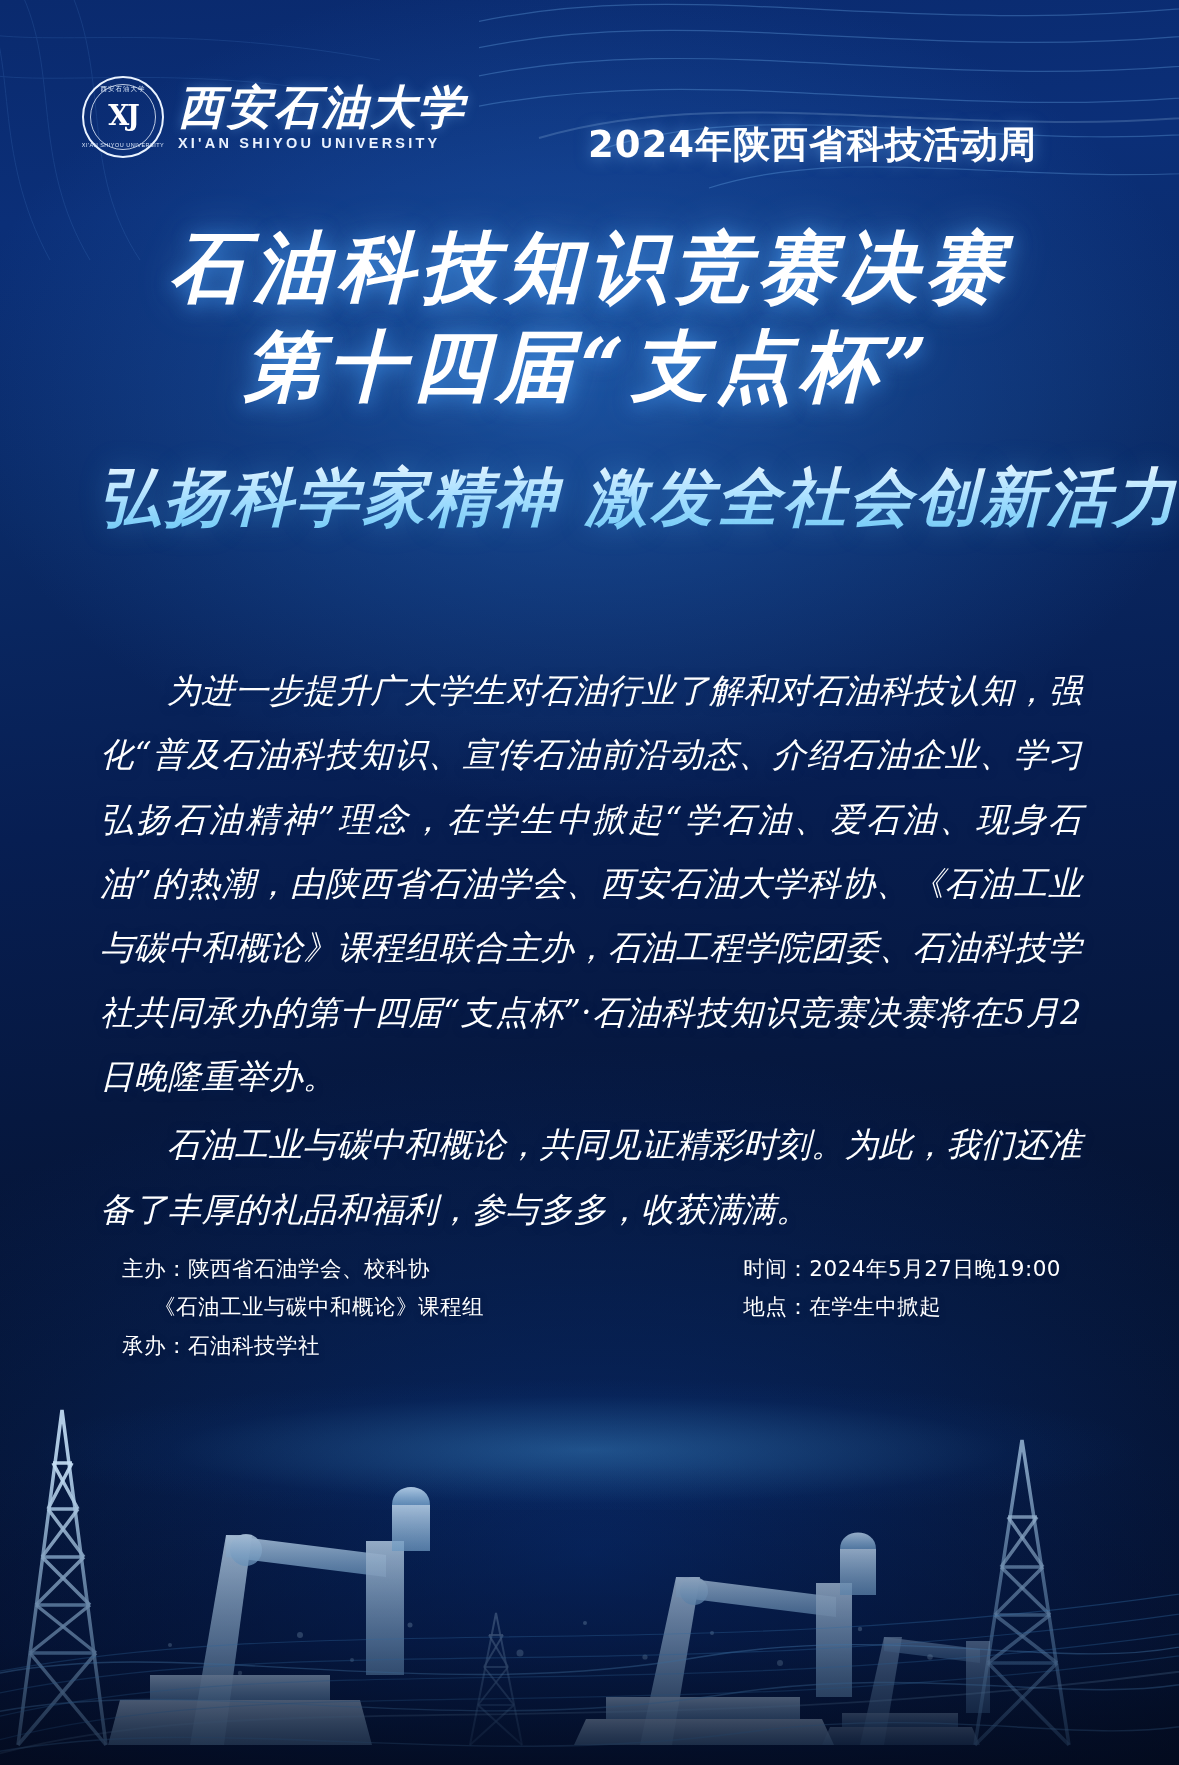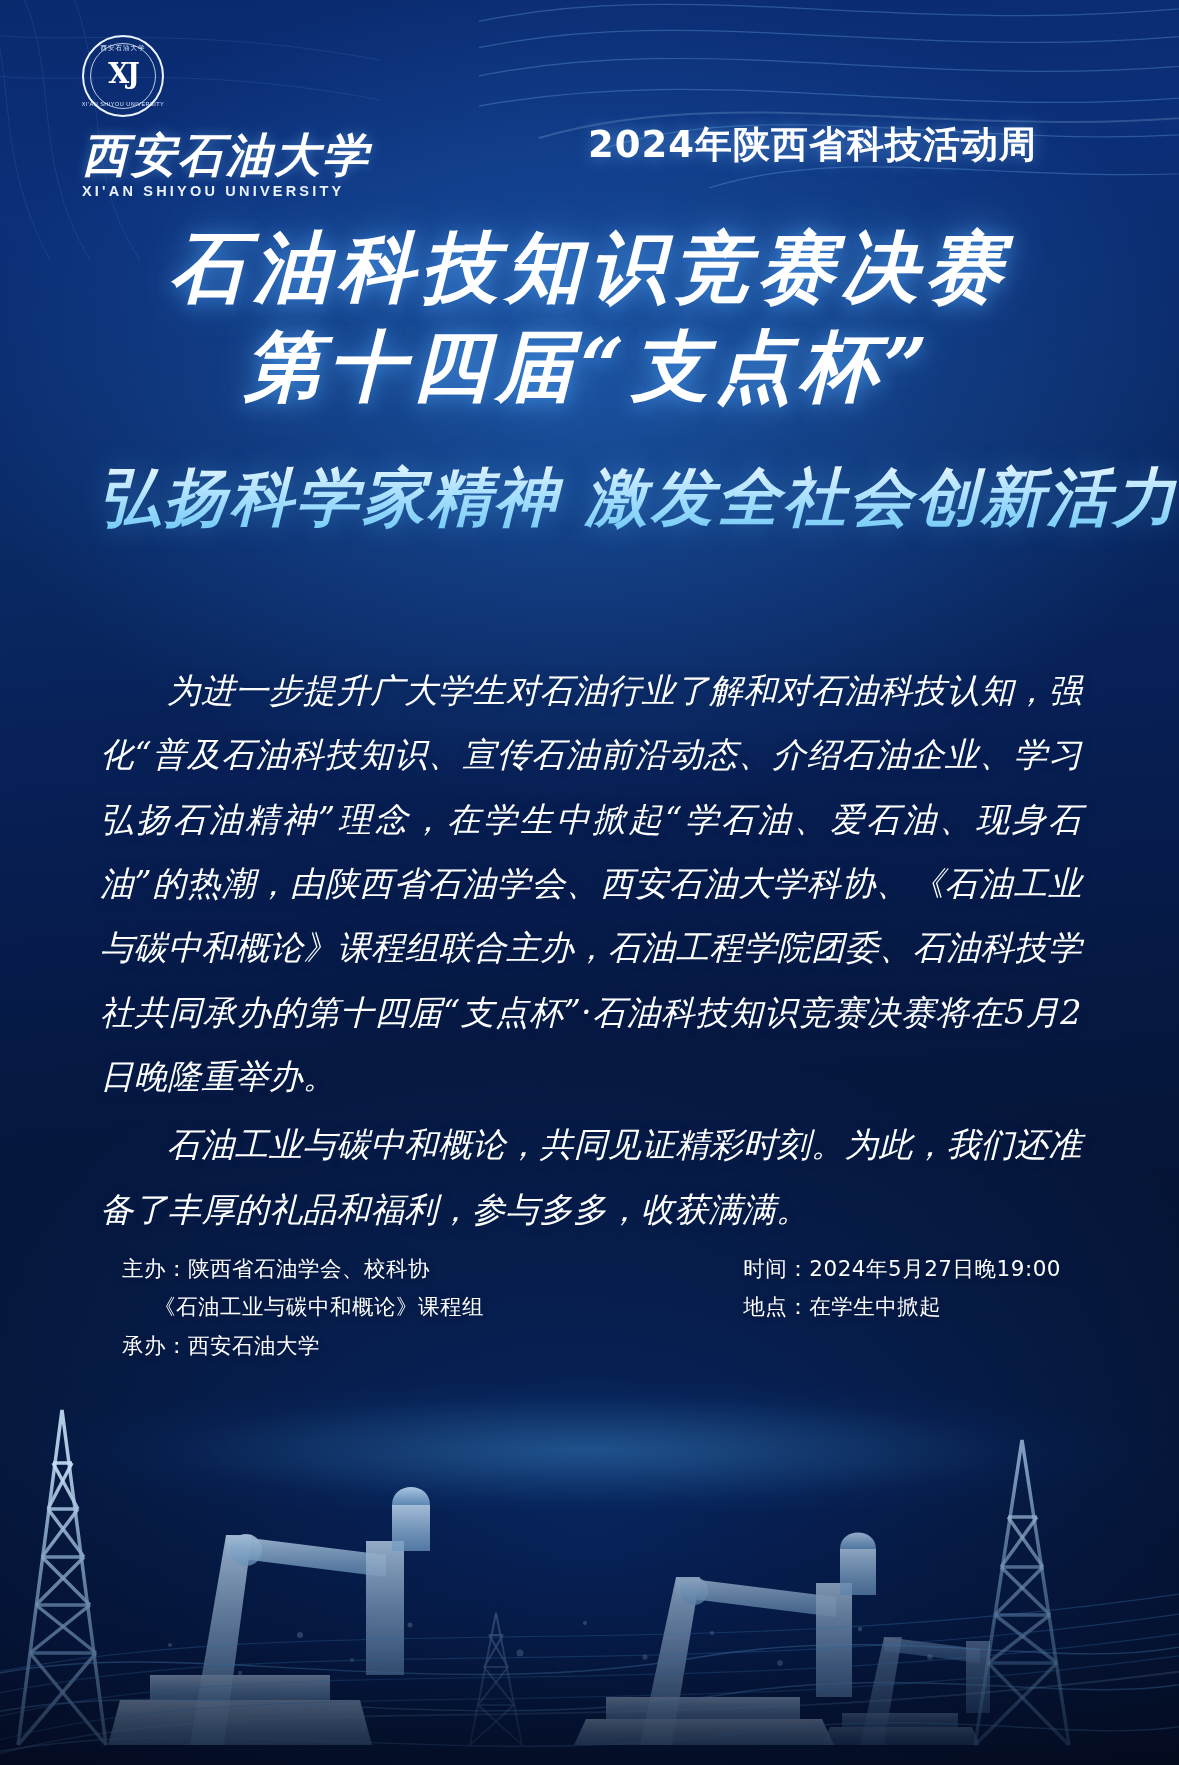--- a/index.html
+++ b/index.html
@@ -64,23 +64,22 @@
     left: 0;
     right: 0;
     height: 110px;
     display: flex;
     align-items: center;
     padding-left: 82px;
     box-sizing: border-box;
   }
   .logo-wrap {
     display: flex;
-    align-items: flex-start;
+    align-items: center;
     gap: 14px;
-    flex-direction: column;
   }
   .logo-seal {
     width: 82px;
     height: 82px;
     border-radius: 50%;
     border: 2px solid #eaf3ff;
     box-sizing: border-box;
     position: relative;
     display: flex;
     align-items: center;
@@ -310,21 +309,21 @@
 
   <div class="body-text">
     <p>为进一步提升广大学生对石油行业了解和对石油科技认知，强化“普及石油科技知识、宣传石油前沿动态、介绍石油企业、学习弘扬石油精神”理念，在学生中掀起“学石油、爱石油、现身石油”的热潮，由陕西省石油学会、西安石油大学科协、《石油工业与碳中和概论》课程组联合主办，石油工程学院团委、石油科技学社共同承办的第十四届“支点杯”·石油科技知识竞赛决赛将在5月2日晚隆重举办。</p>
     <p>石油工业与碳中和概论，共同见证精彩时刻。为此，我们还准备了丰厚的礼品和福利，参与多多，收获满满。</p>
   </div>
 
   <div class="footer-info">
     <div class="footer-left">
       <div>主办：陕西省石油学会、校科协</div>
       <div class="indent">《石油工业与碳中和概论》课程组</div>
-      <div>承办：西安石油大学</div>
+      <div>承办：石油科技学社</div>
     </div>
     <div class="footer-right">
       <div>时间：2024年5月27日晚19:00</div>
       <div>地点：在学生中掀起</div>
     </div>
   </div>
 
   <div class="glow-bar"></div>
 
   <svg class="rigs" viewBox="0 0 1179 560" preserveAspectRatio="none">

